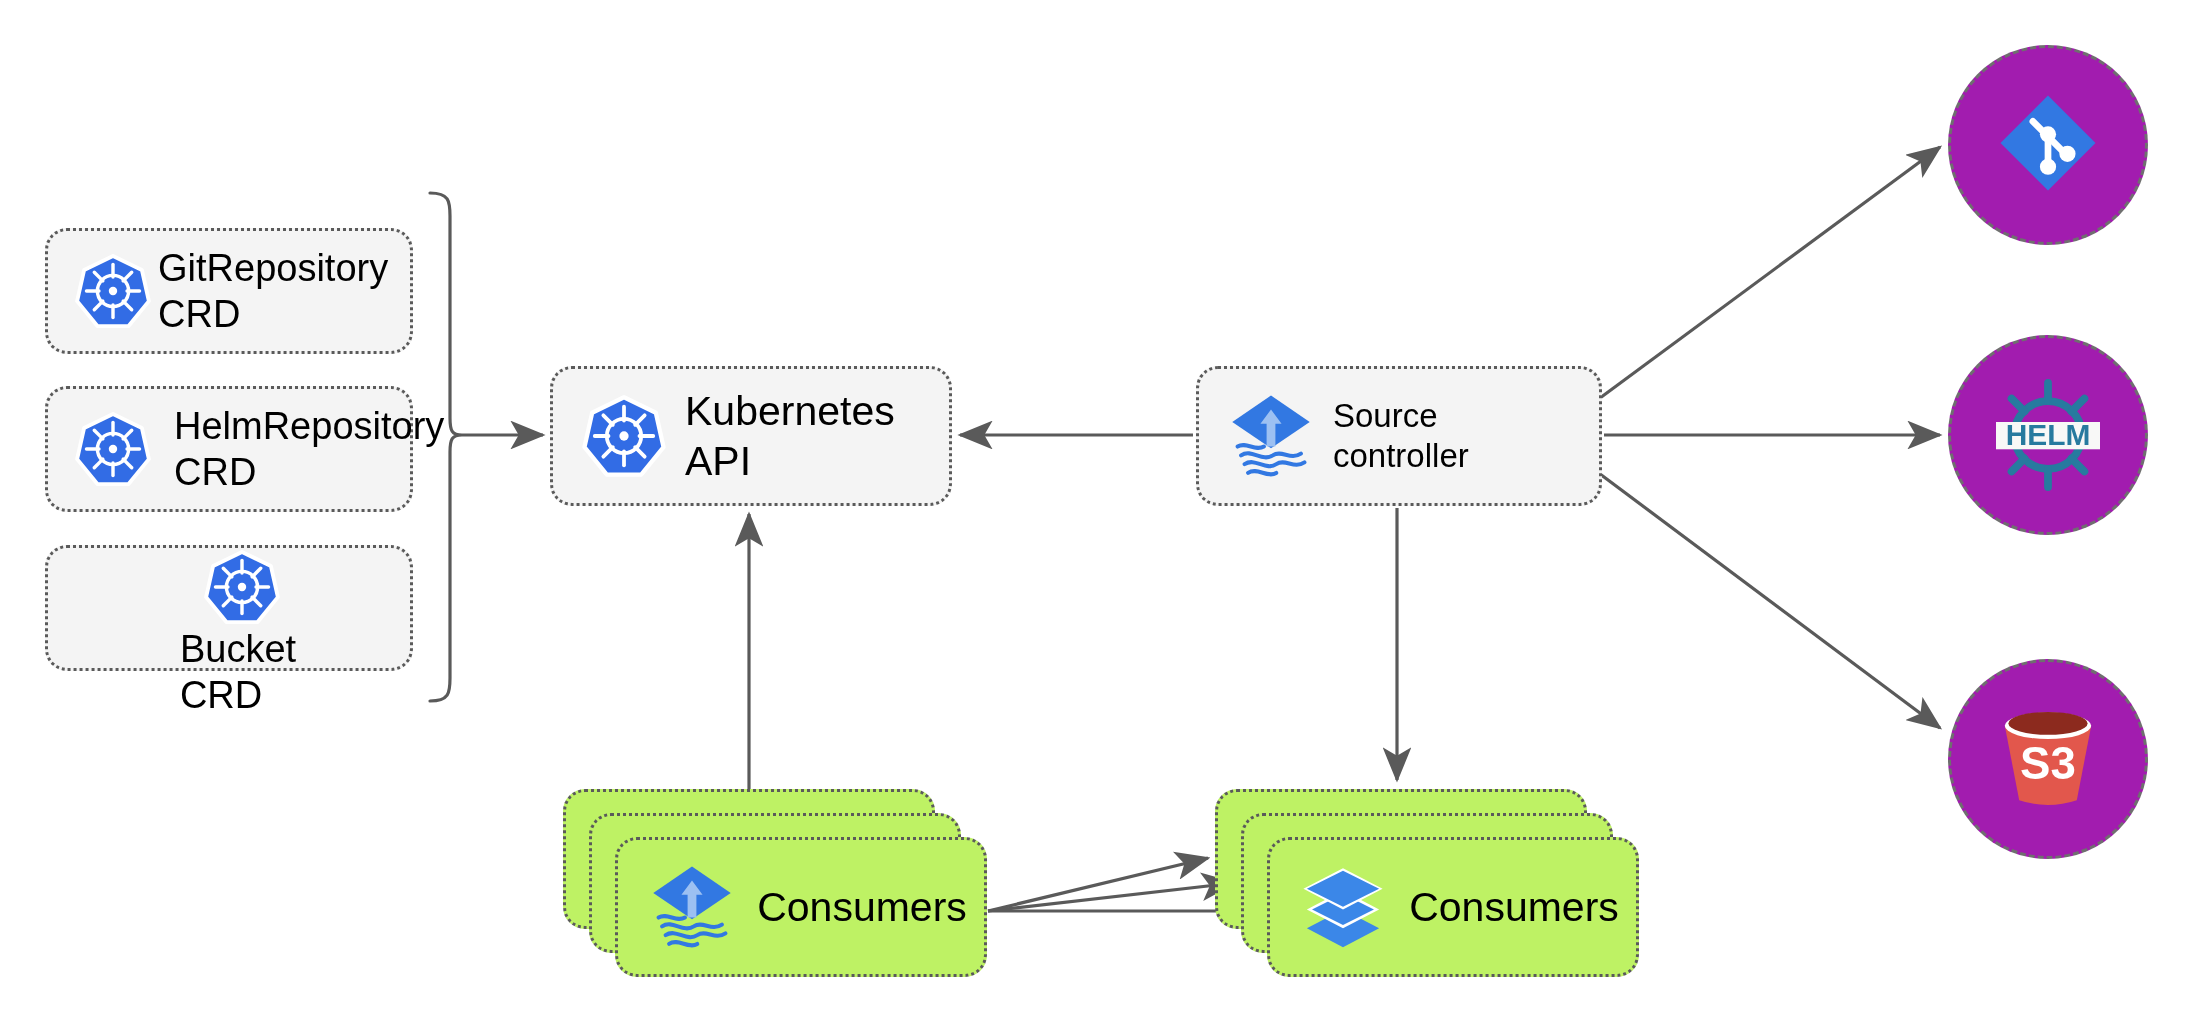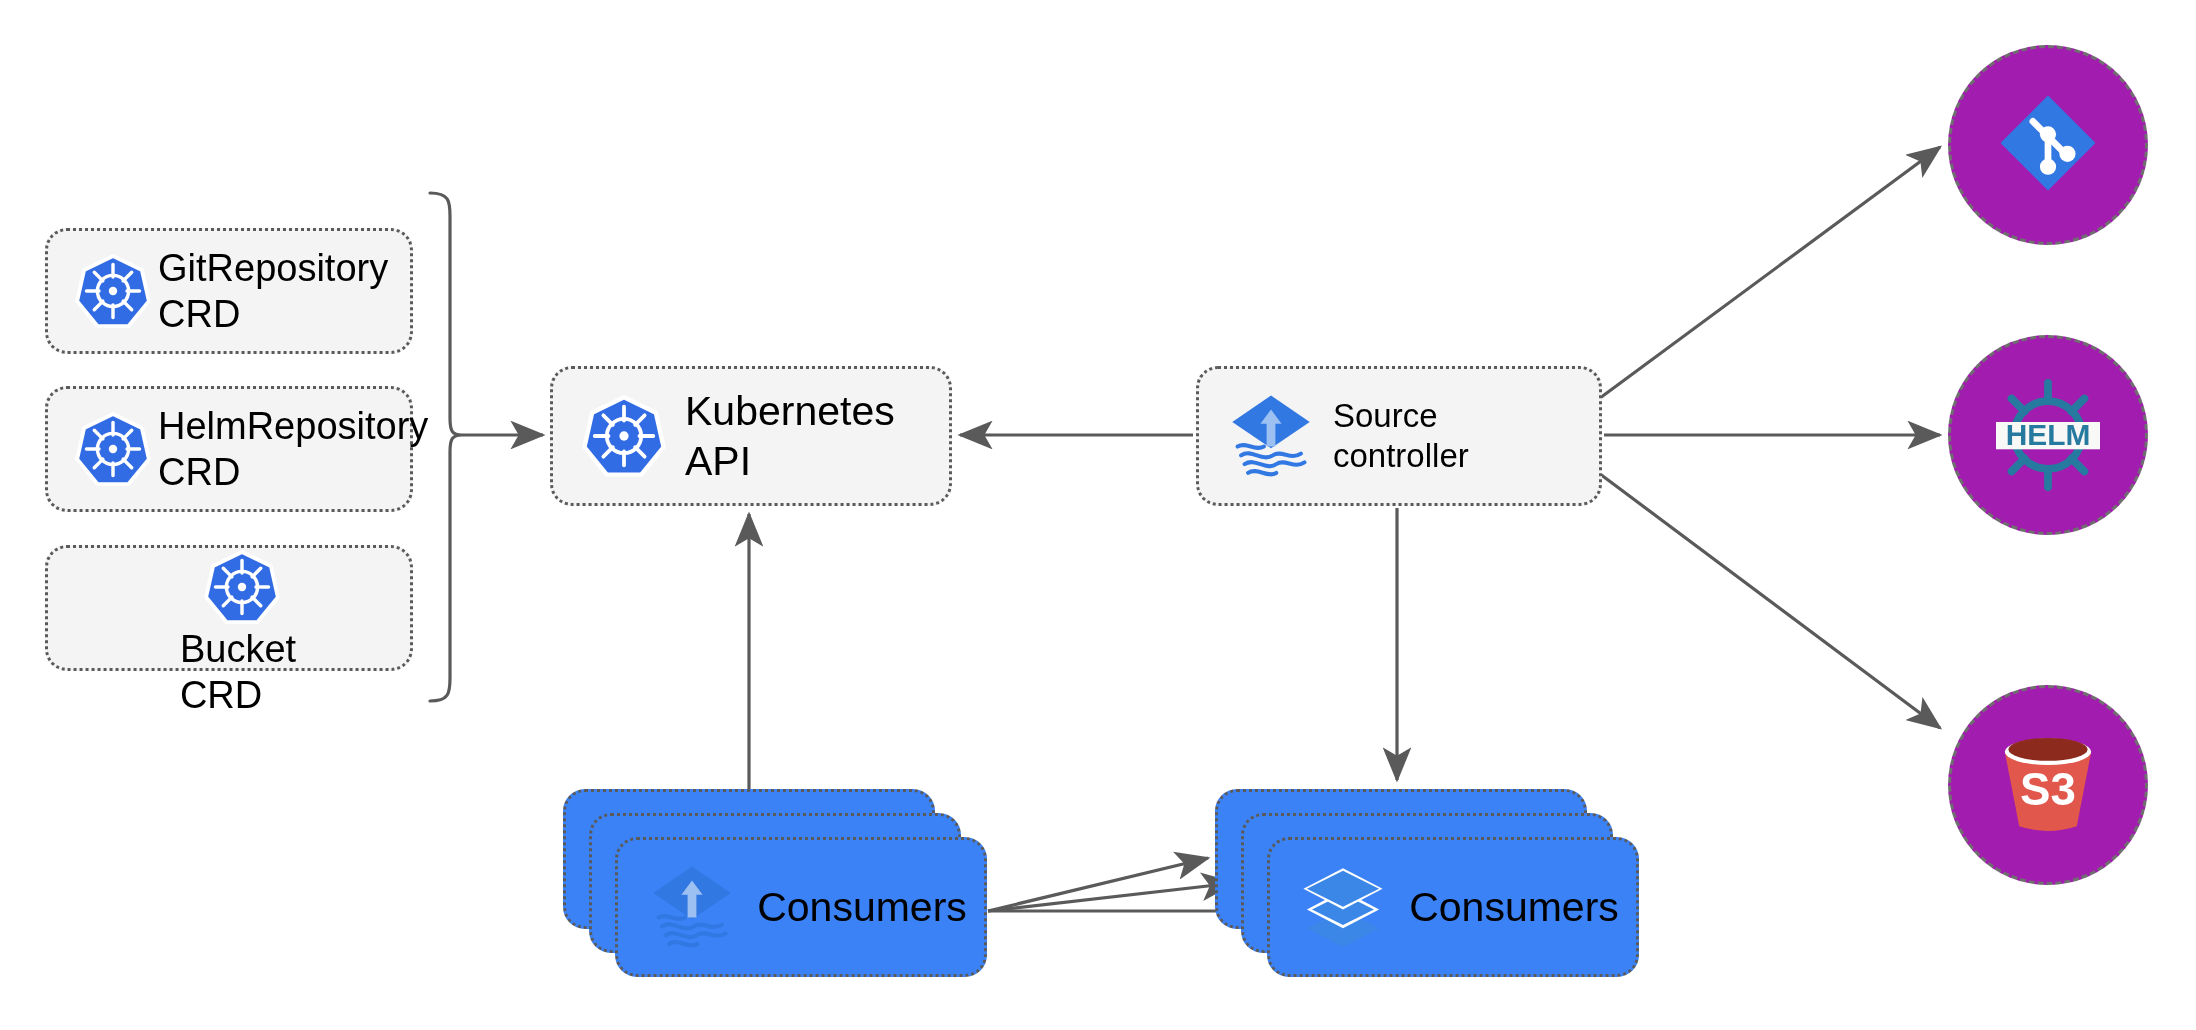--- a/index.html
+++ b/index.html
@@ -54,21 +54,21 @@
     left:1196px;top:366px;width:406px;height:140px;
     padding-left:28px;
   }
   #source-controller .lbl{font-size:33px;flex:1;margin-left:18px;margin-right:14px;}
   .flux-ico{width:88px;height:88px;flex:0 0 88px;}
   
   .stack{position:absolute;}
   .stack .layer{
     position:absolute;
     box-sizing:border-box;
-    background:#3b82f6;
+    background:#bef264;
     border:3px dotted #5a5a5a;
     border-radius:22px;
     width:372px;height:140px;
   }
   .stack .layer.l0{left:0;top:0;}
   .stack .layer.l1{left:26px;top:24px;}
   .stack .layer.l2{left:52px;top:48px;display:flex;align-items:center;padding-left:30px;}
   .stack .layer.l2 .lbl{font-size:41px;flex:1;margin-left:18px;margin-right:14px;color:#000;text-align:center;}
   
   .circ{
@@ -136,21 +136,21 @@
           <line x1="74" y1="26" x2="63" y2="37"></line>
           <line x1="37" y1="63" x2="26" y2="74"></line>
         </g>
         <circle cx="50" cy="50" r="5.4" fill="#ffffff"></circle>
       </svg>
     </span>
     <span class="lbl">GitRepository
 CRD</span>
   </div>
 
-  <div class="node crd-box" style="left:45px;top:386px;">
+  <div class="node crd-box" style="left:45px;top:386px;gap:16px;">
     <span class="k8s-ico">
       <svg viewBox="0 0 100 100" width="78" height="78">
         <polygon points="50,5 87,23 96,63 70,95 30,95 4,63 13,23" fill="#326ce5" stroke="#ffffff" stroke-width="5" stroke-linejoin="round"></polygon>
         <g stroke="#ffffff" stroke-width="4.4" stroke-linecap="round" fill="none">
           <circle cx="50" cy="50" r="20"></circle>
           <line x1="50" y1="16" x2="50" y2="32"></line>
           <line x1="50" y1="68" x2="50" y2="84"></line>
           <line x1="16" y1="50" x2="32" y2="50"></line>
           <line x1="68" y1="50" x2="84" y2="50"></line>
           <line x1="26" y1="26" x2="37" y2="37"></line>
@@ -288,21 +288,21 @@
           <line x1="68" y1="68" x2="78" y2="78"></line>
           <line x1="78" y1="22" x2="68" y2="32"></line>
           <line x1="32" y1="68" x2="22" y2="78"></line>
         </g>
         <rect x="10" y="40" width="80" height="21" fill="#f8f8f7"></rect>
         <text x="50" y="57.5" text-anchor="middle" font-family="Liberation Sans, sans-serif" font-size="23" font-weight="bold" fill="#277a9f">HELM</text>
       </svg>
     </span>
   </div>
 
-  <div class="circ" style="left:1948px;top:685px;">
+  <div class="circ" style="left:1948px;top:659px;">
     <span>
       <svg viewBox="0 0 100 100" width="120" height="120">
         <path d="M14,24 L86,24 L74,86 Q50,94 26,86 Z" fill="#e2574c"></path>
         <ellipse cx="50" cy="24" rx="36" ry="11" fill="#ffffff"></ellipse>
         <ellipse cx="50" cy="22" rx="33" ry="9.5" fill="#8c2a1e"></ellipse>
         <text x="50" y="68" text-anchor="middle" font-family="Liberation Sans, sans-serif" font-size="38" font-weight="bold" fill="#ffffff">S3</text>
       </svg>
     </span>
   </div>
 

